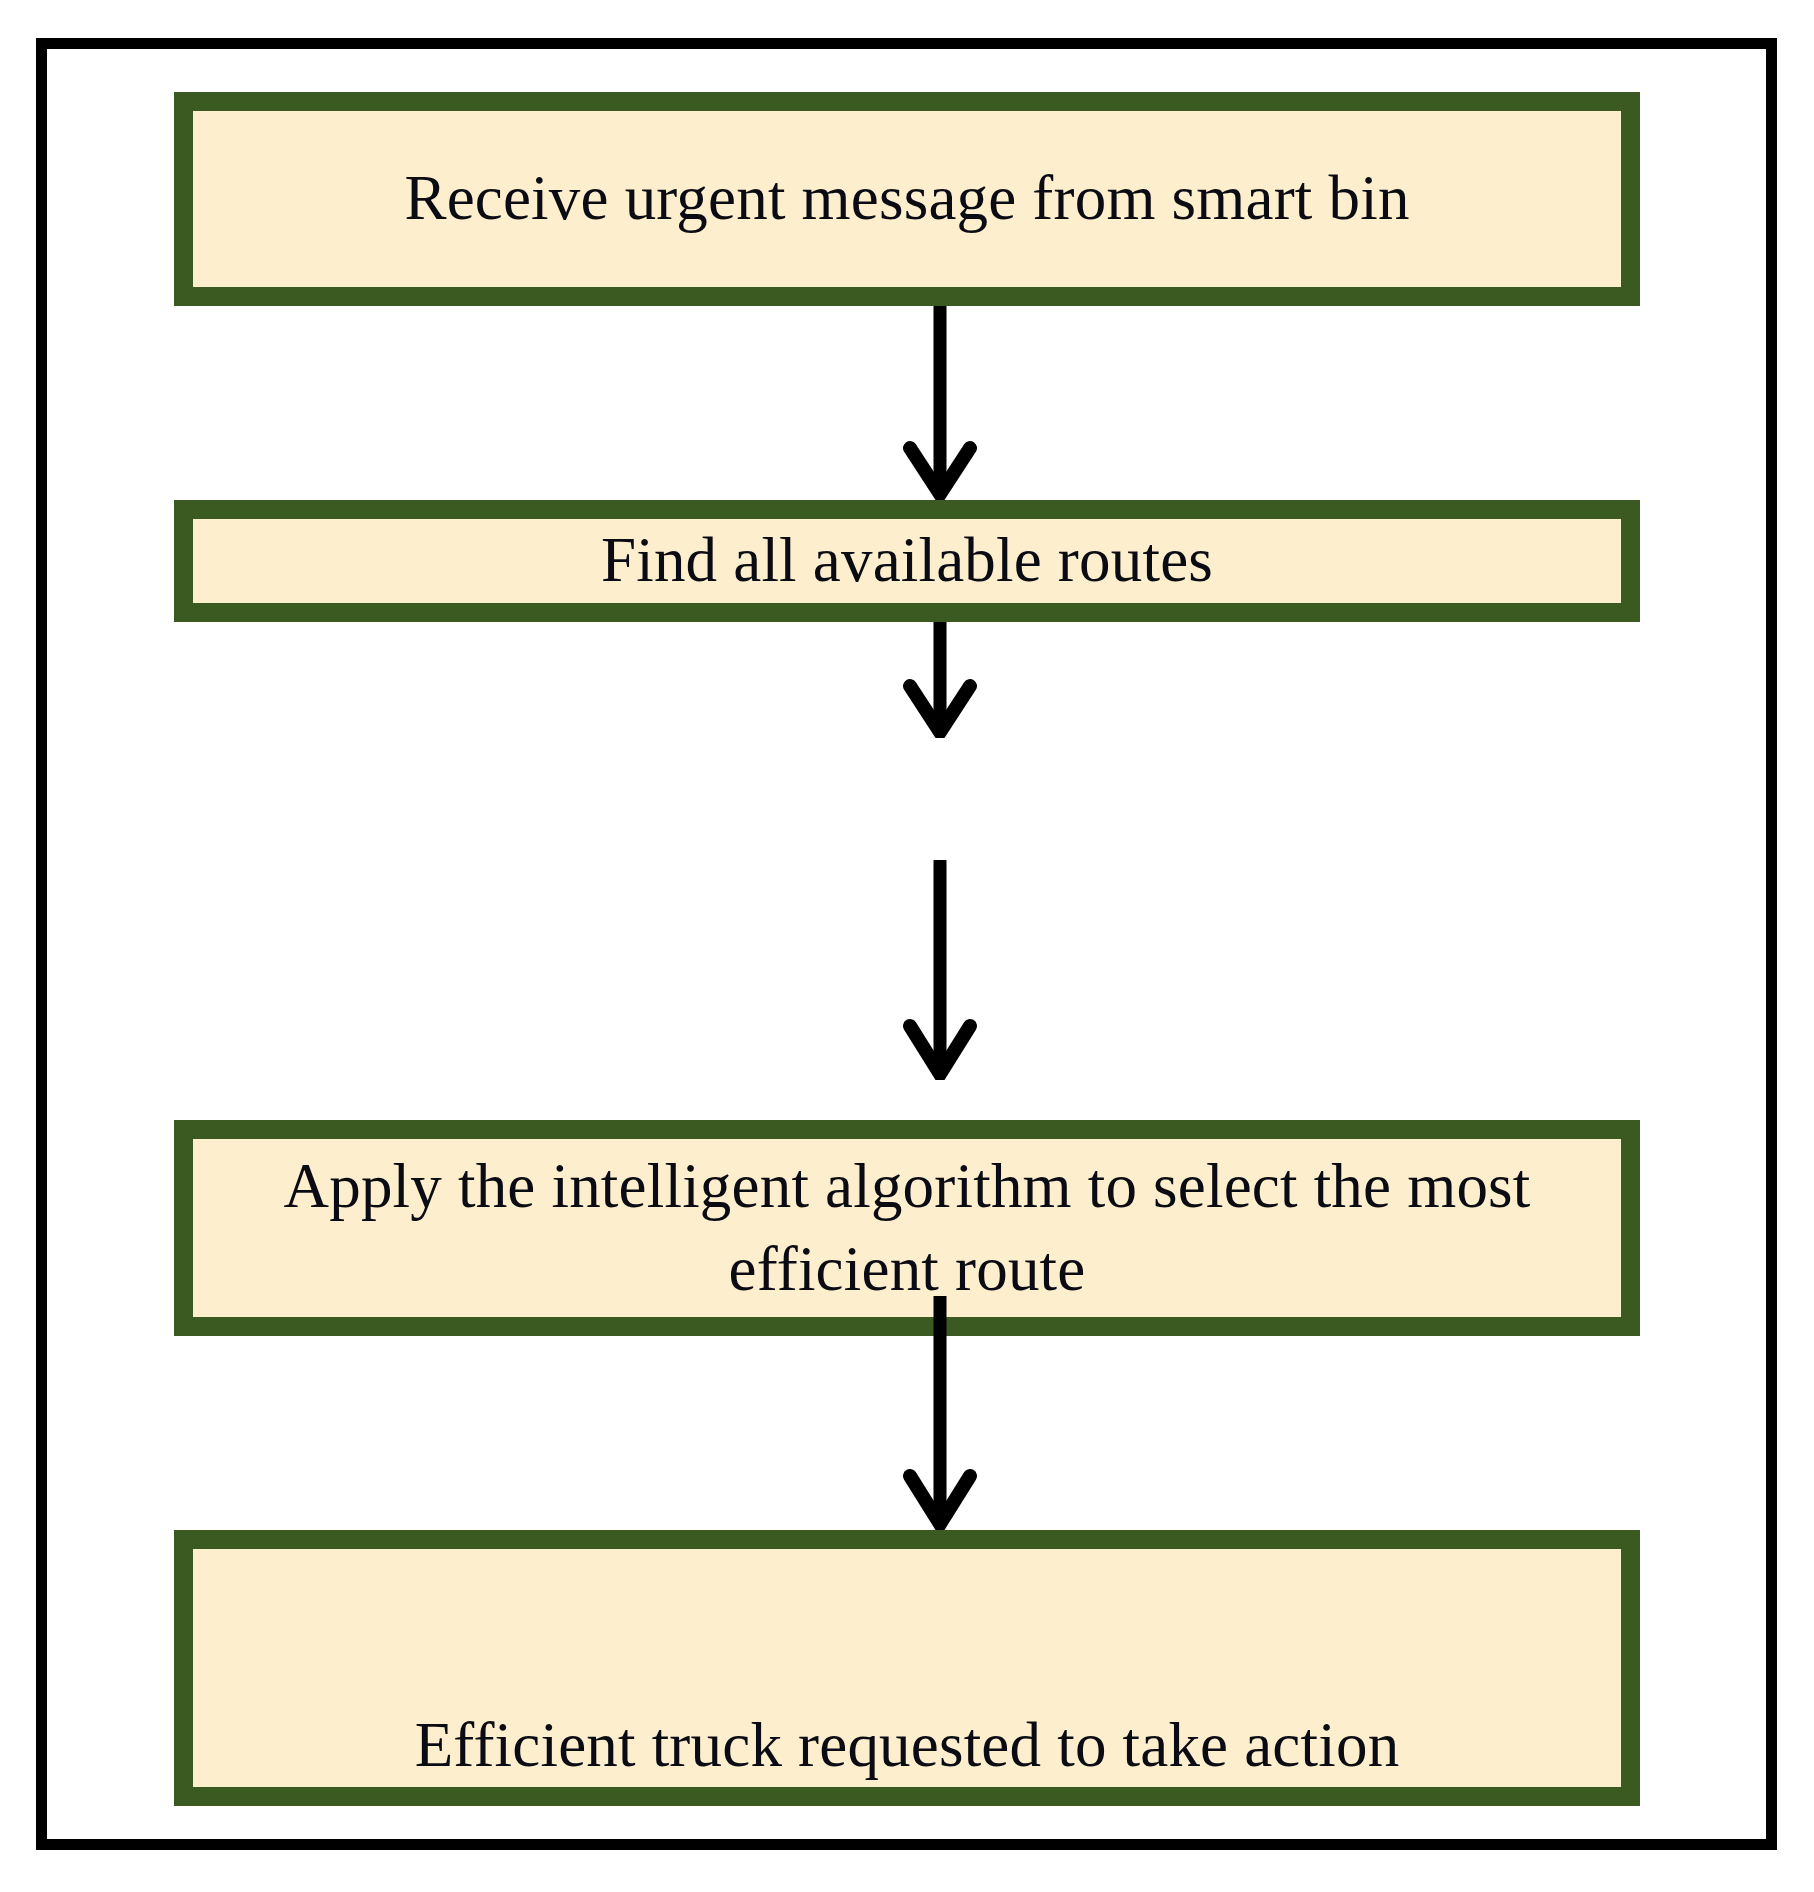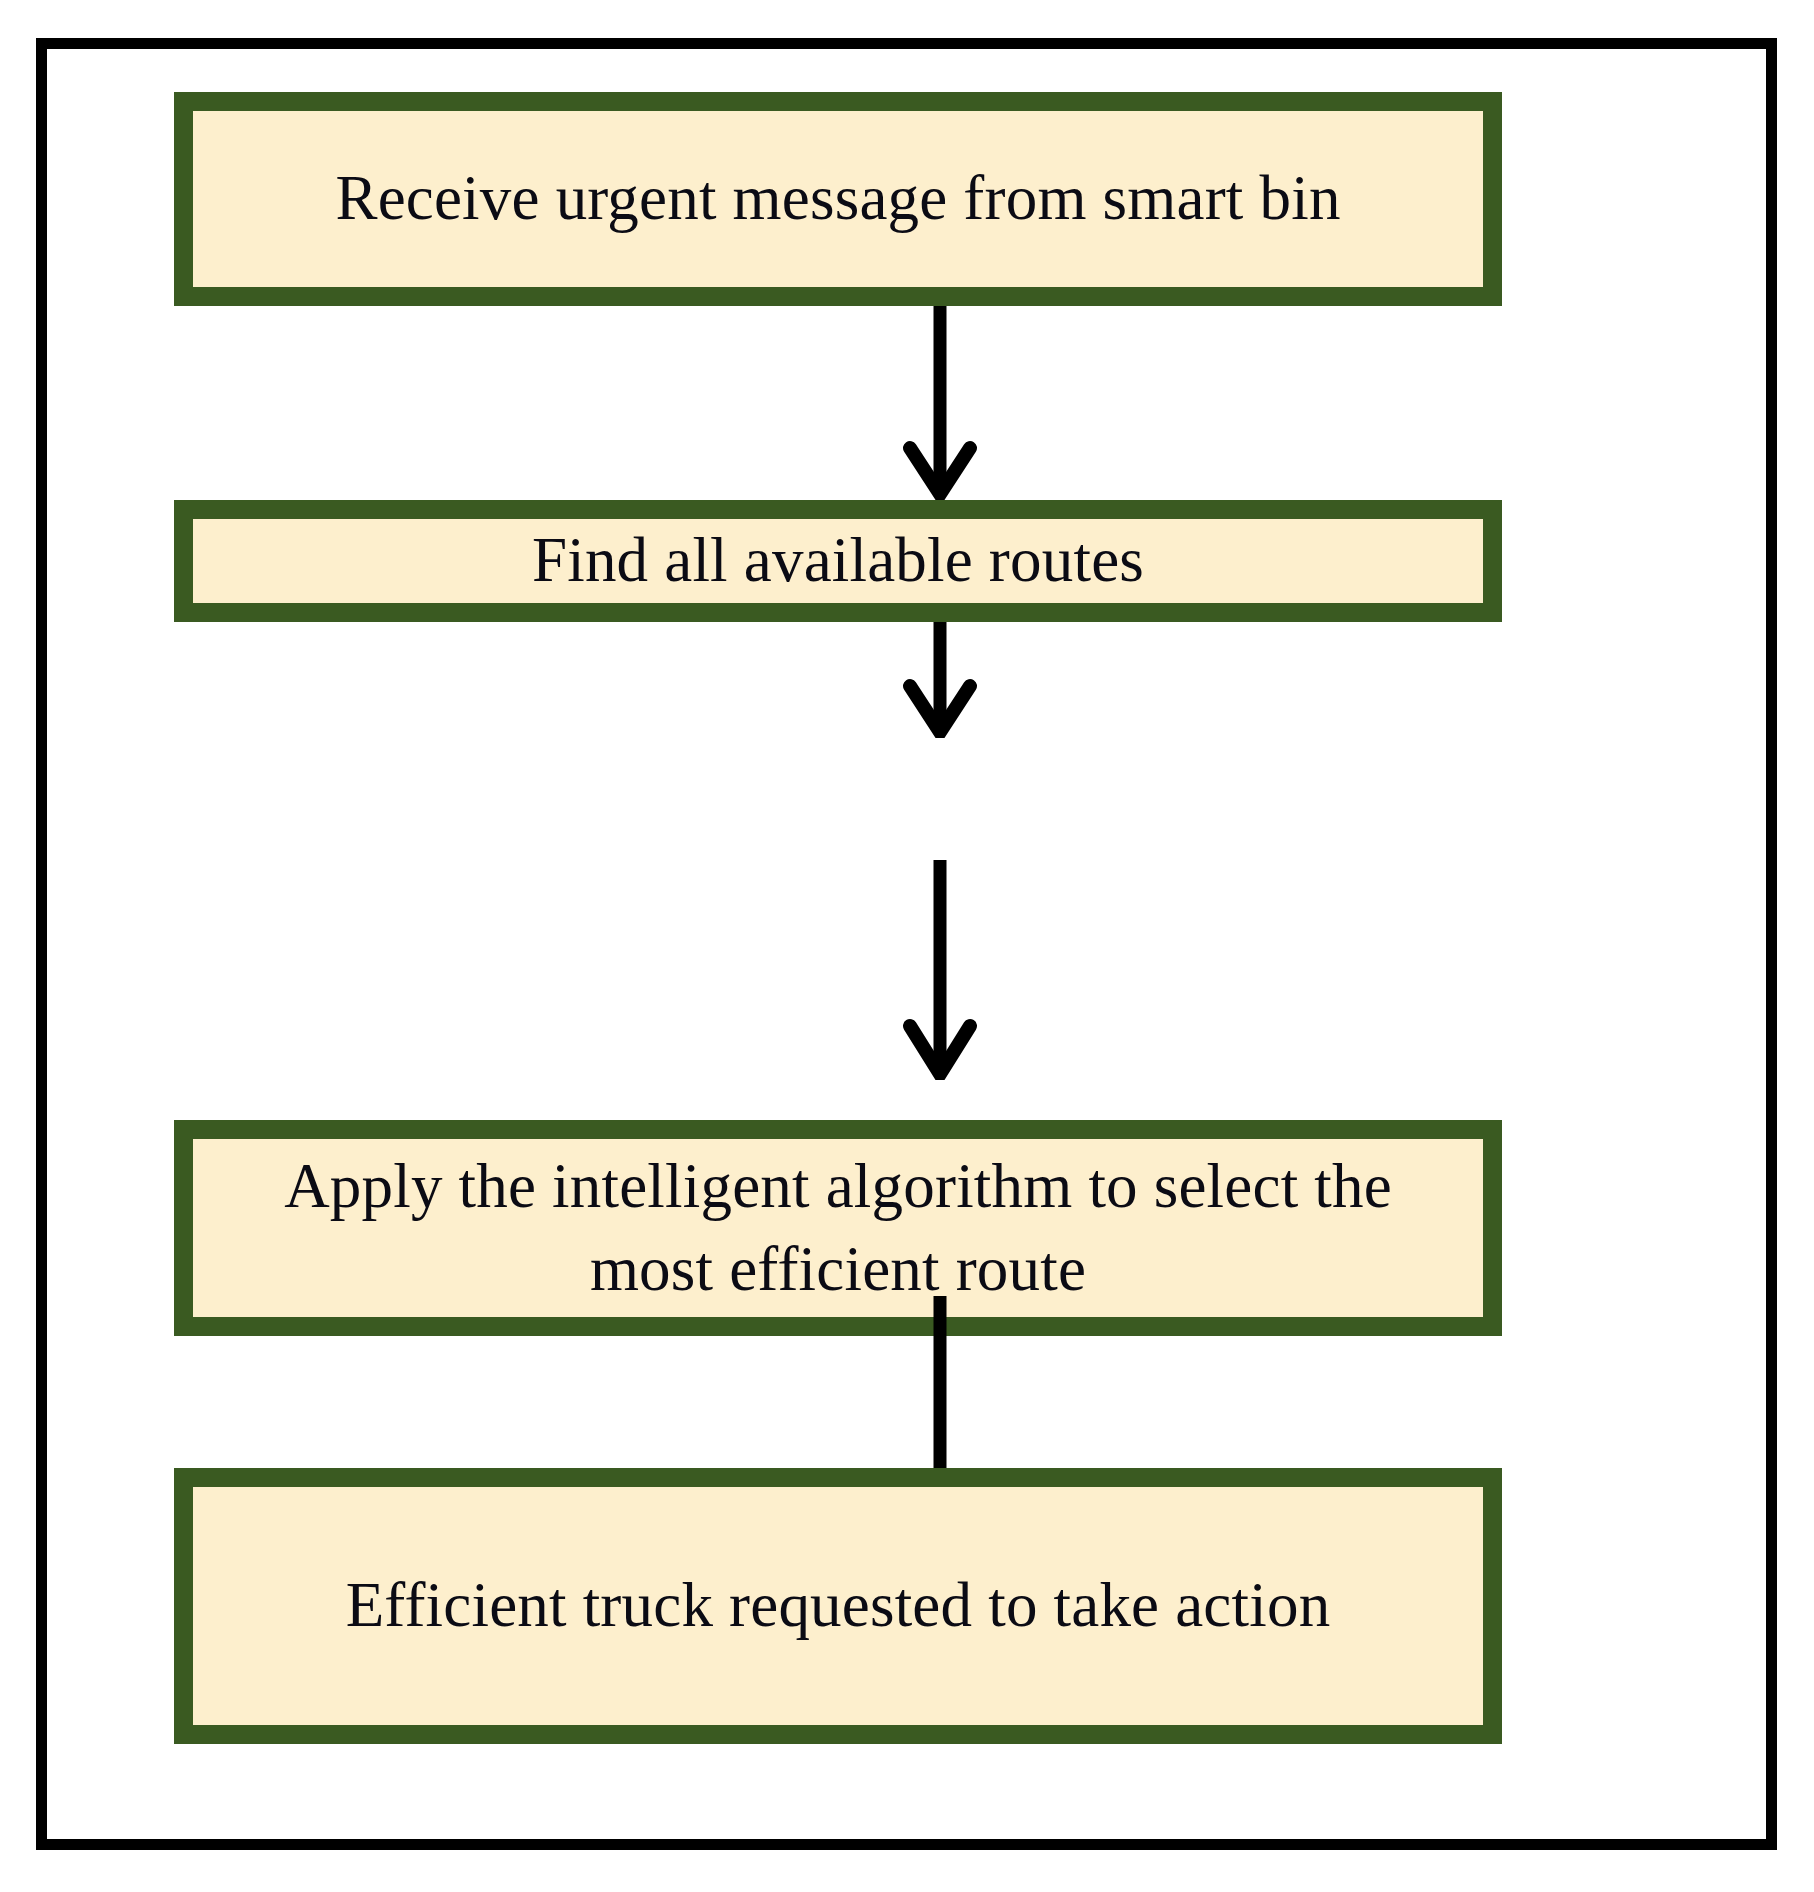--- a/index.html
+++ b/index.html
@@ -38,21 +38,21 @@
     position: absolute;
     left: 174px;
     top: 92px;
     width: 1466px;
     height: 1714px;
   }
 
   .node {
     position: absolute;
     left: 0;
-    width: 1328px;
+    width: 1466px;
     box-sizing: border-box;
     border: 19px solid #3a5a21;
     background: #fdefcd;
     display: flex;
     align-items: center;
     justify-content: center;
     padding: 0 44px;
   }
 
   .node-label {
@@ -65,21 +65,21 @@
     line-height: 1.32;
     letter-spacing: 0.2px;
     white-space: pre-line;
   }
 
   
   #node-1 { top: 0px;    height: 214px; }
   #node-2 { top: 408px;  height: 122px; }
   #node-3 { top: 646px;  height: 122px; }
   #node-4 { top: 1028px;  height: 216px; }
-  #node-5 { top: 1376px; height: 276px; }
+  #node-5 { top: 1438px; height: 276px; align-items: flex-end; }
 
   
   .connector {
     position: absolute;
     left: 719px;          
     width: 94px;
   }
   #conn-1 { top: 214px; height: 194px; }
   #conn-2 { top: 530px; height: 116px; }
   #conn-3 { top: 768px; height: 220px; }

